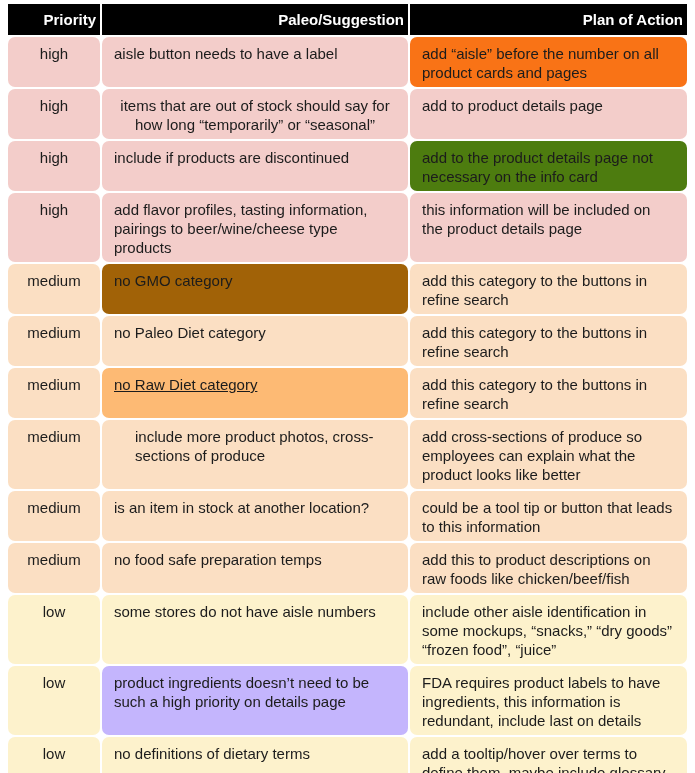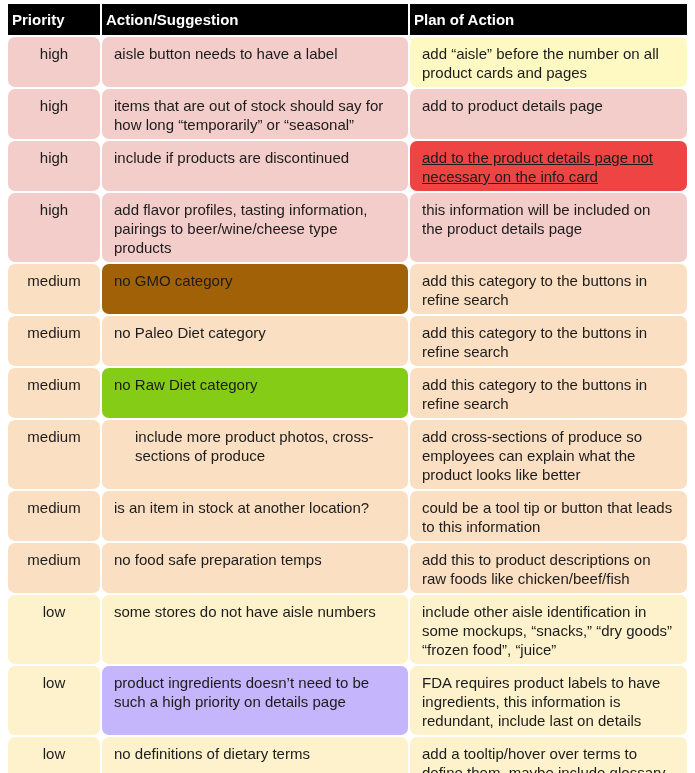--- a/index.html
+++ b/index.html
@@ -20,21 +20,21 @@
     border-spacing: 2px;
     background: #ffffff;
   }
   col.col-priority { width: 92px; }
   col.col-issue    { width: 306px; }
   col.col-action   { width: 277px; }
   th {
     height: 31px;
     font-size: 15px;
     font-weight: bold;
-    text-align: left;
+    text-align: right;
     vertical-align: middle;
     padding: 0 4px;
   }
   td {
     font-size: 15px;
     line-height: 19px;
     color: #1c1c1c;
     vertical-align: top;
     padding: 7px 12px 5px 12px;
     word-wrap: break-word;
@@ -51,58 +51,58 @@
 
 <table class="feedback-table">
   <colgroup>
     <col class="col-priority">
     <col class="col-issue">
     <col class="col-action">
   </colgroup>
   <thead>
     <tr>
       <th style="background: rgb(0, 0, 0); color: rgb(255, 255, 255);">Priority</th>
-      <th style="background: rgb(0, 0, 0); color: rgb(255, 255, 255);">Action/Suggestion</th>
+      <th style="background: rgb(0, 0, 0); color: rgb(255, 255, 255);">Paleo/Suggestion</th>
       <th style="background: rgb(0, 0, 0); color: rgb(255, 255, 255);">Plan of Action</th>
     </tr>
   </thead>
   <tbody>
       <tr>
     <td class="priority-cell" style="background: rgb(243, 205, 202);">high</td>
     <td class="issue-cell" style="background: rgb(243, 205, 202); margin-left: 17px;">aisle button needs to have a label</td>
-    <td class="action-cell" style="background: #fef9c3;">add “aisle” before the number on all product cards and pages</td>
+    <td class="action-cell" style="background: #f97316;">add “aisle” before the number on all product cards and pages</td>
   </tr>
       <tr>
     <td class="priority-cell" style="background: rgb(243, 205, 202);">high</td>
-    <td class="issue-cell" style="background: rgb(243, 205, 202);">items that are out of stock should say for how long “temporarily” or “seasonal”</td>
+    <td class="issue-cell" style="background: rgb(243, 205, 202); text-align: center;">items that are out of stock should say for how long “temporarily” or “seasonal”</td>
     <td class="action-cell" style="background: rgb(243, 205, 202);">add to product details page</td>
   </tr>
       <tr>
     <td class="priority-cell" style="background: rgb(243, 205, 202);">high</td>
     <td class="issue-cell" style="background: rgb(243, 205, 202);">include if products are discontinued</td>
-    <td class="action-cell" style="background: #ef4444; text-decoration: underline;">add to the product details page not necessary on the info card</td>
+    <td class="action-cell" style="background: #4d7c0f;">add to the product details page not necessary on the info card</td>
   </tr>
       <tr>
     <td class="priority-cell" style="background: rgb(243, 205, 202);">high</td>
     <td class="issue-cell" style="background: rgb(243, 205, 202);">add flavor profiles, tasting information, pairings to beer/wine/cheese type products</td>
     <td class="action-cell" style="background: rgb(243, 205, 202);">this information will be included on the product details page</td>
   </tr>
       <tr>
     <td class="priority-cell" style="background: rgb(251, 223, 195);">medium</td>
     <td class="issue-cell" style="background: #a16207;">no GMO category</td>
     <td class="action-cell" style="background: rgb(251, 223, 195);">add this category to the buttons in refine search</td>
   </tr>
       <tr>
     <td class="priority-cell" style="background: rgb(251, 223, 195);">medium</td>
     <td class="issue-cell" style="background: rgb(251, 223, 195); margin-left: 14px;">no Paleo Diet category</td>
     <td class="action-cell" style="background: rgb(251, 223, 195);">add this category to the buttons in refine search</td>
   </tr>
       <tr>
     <td class="priority-cell" style="background: rgb(251, 223, 195);">medium</td>
-    <td class="issue-cell" style="background: #84cc16;">no Raw Diet category</td>
+    <td class="issue-cell" style="background: #fdba74; text-decoration: underline;">no Raw Diet category</td>
     <td class="action-cell" style="background: rgb(251, 223, 195);">add this category to the buttons in refine search</td>
   </tr>
       <tr>
     <td class="priority-cell" style="background: rgb(251, 223, 195);">medium</td>
     <td class="issue-cell" style="background: rgb(251, 223, 195); padding-left: 33px;">include more product photos, cross-sections of produce</td>
     <td class="action-cell" style="background: rgb(251, 223, 195);">add cross-sections of produce so employees can explain what the product looks like better</td>
   </tr>
       <tr>
     <td class="priority-cell" style="background: rgb(251, 223, 195);">medium</td>
     <td class="issue-cell" style="background: rgb(251, 223, 195);">is an item in stock at another location?</td>

